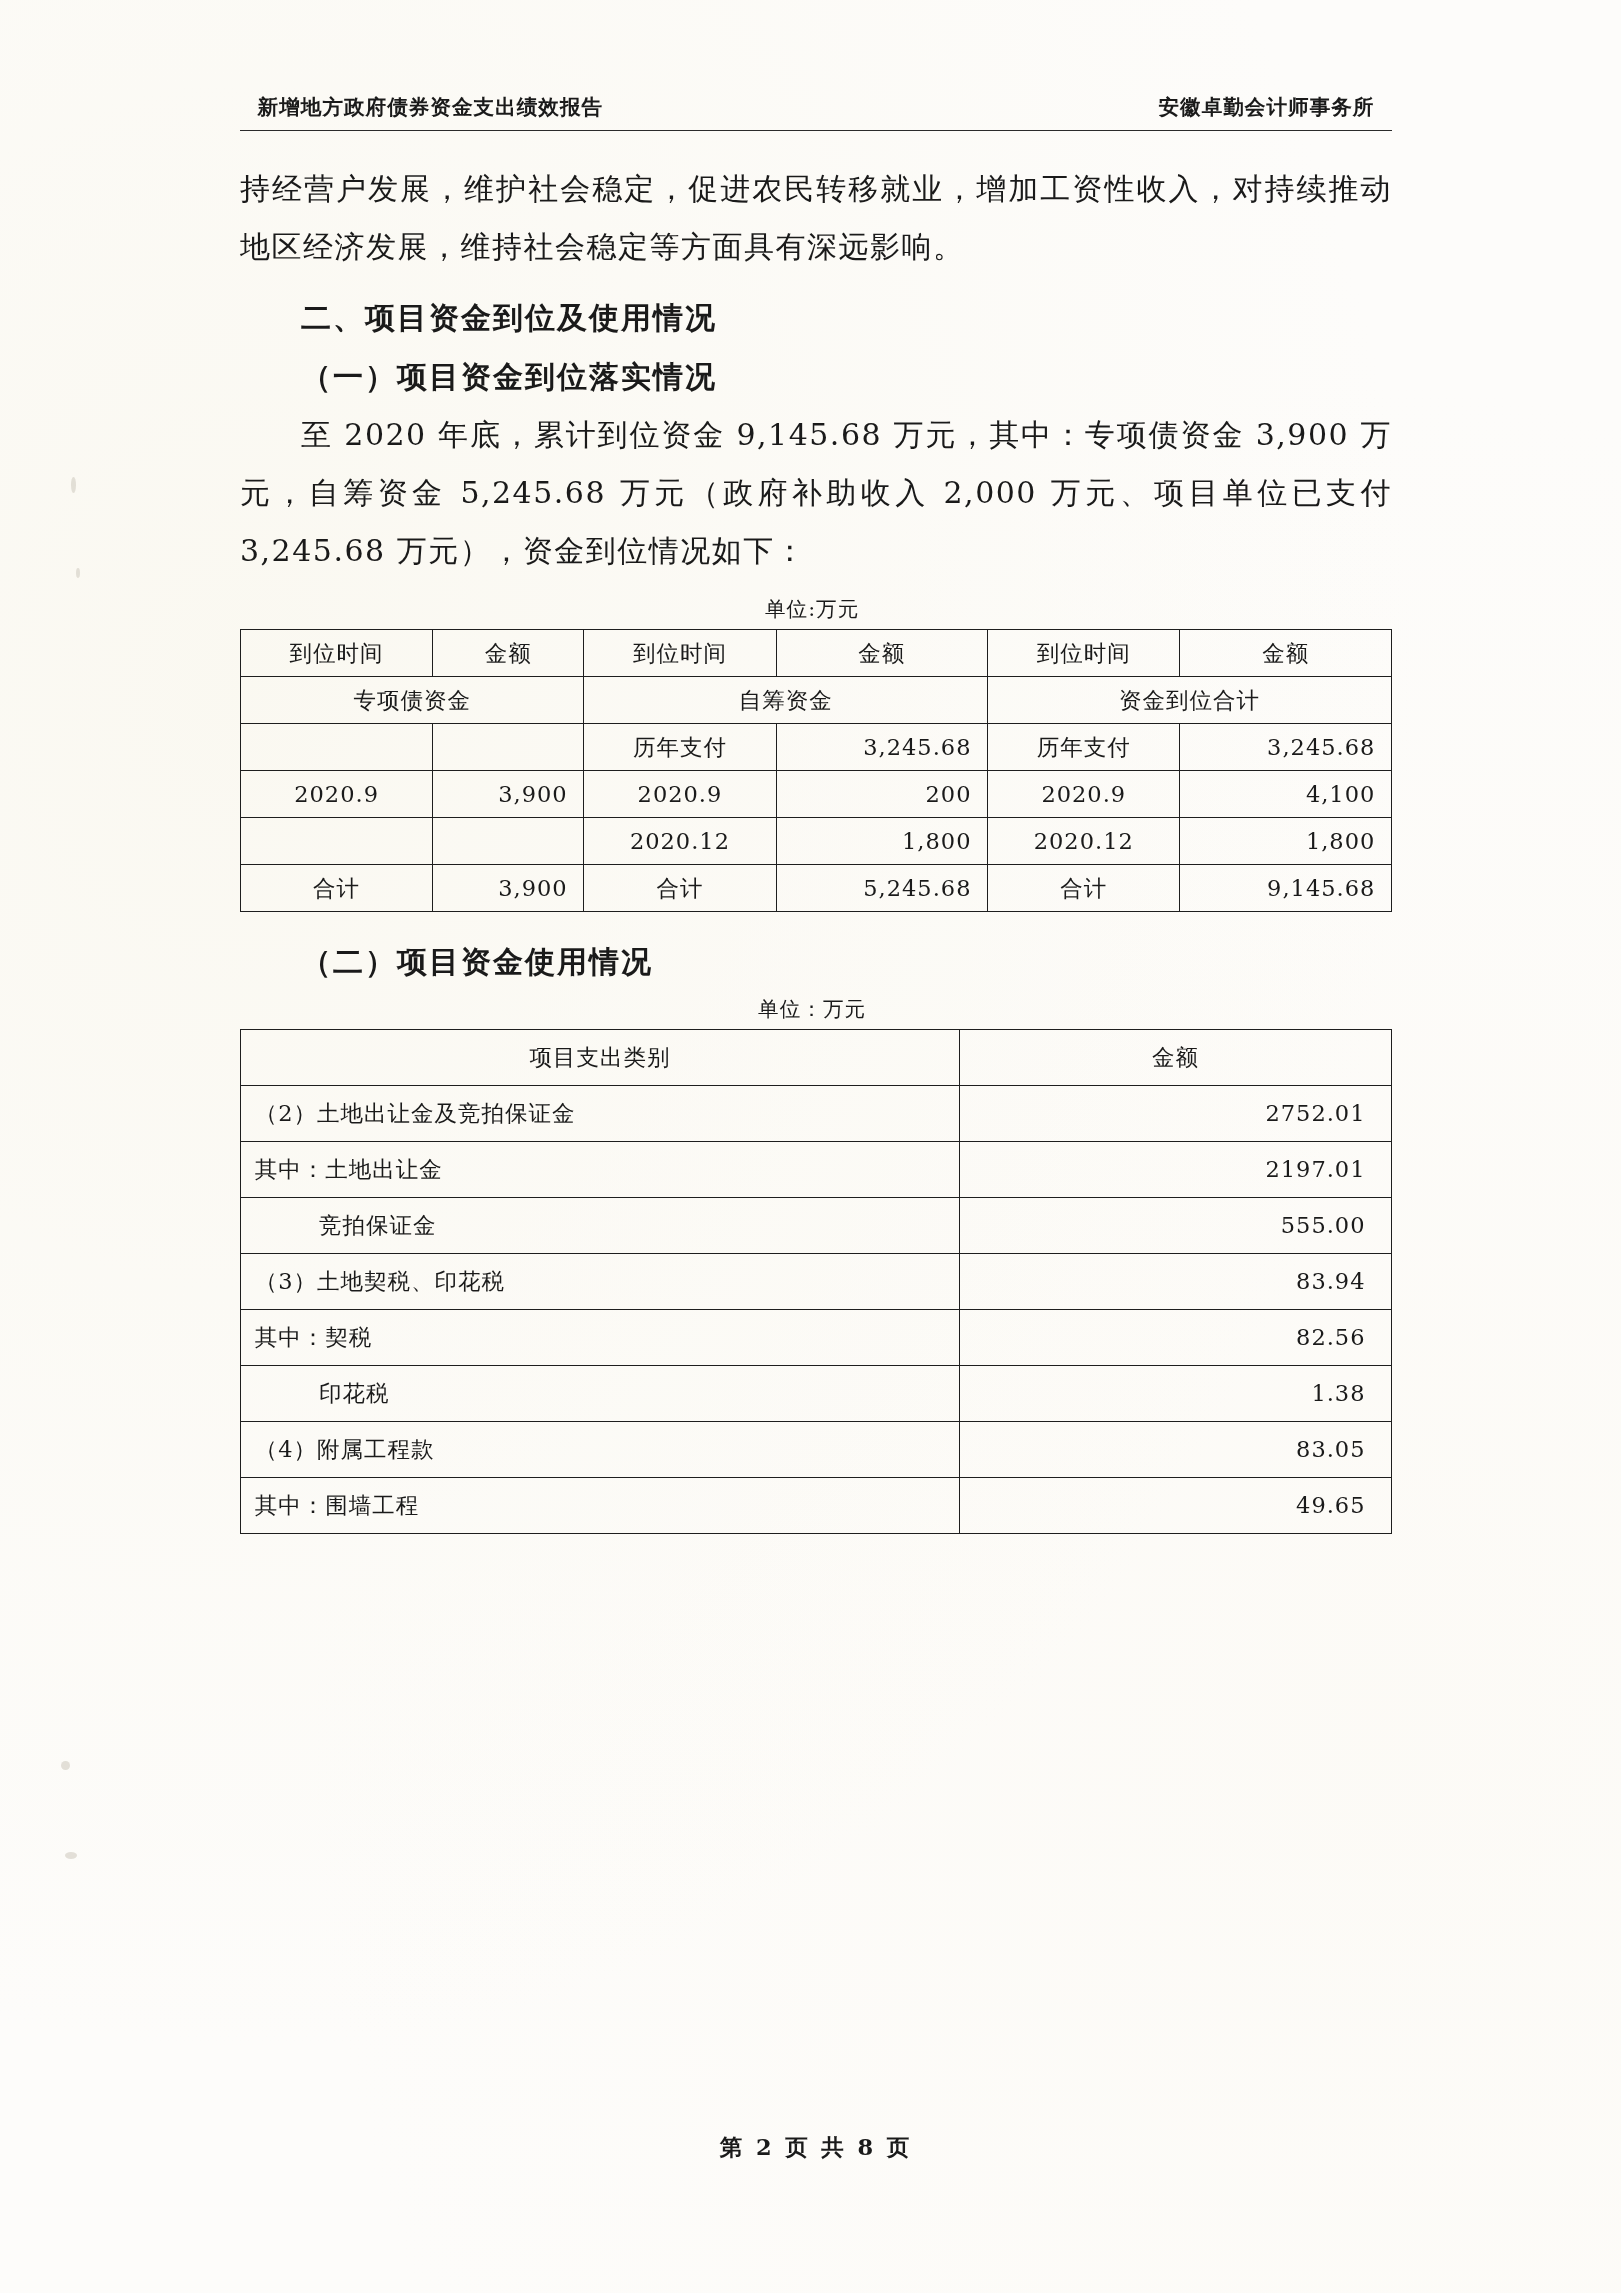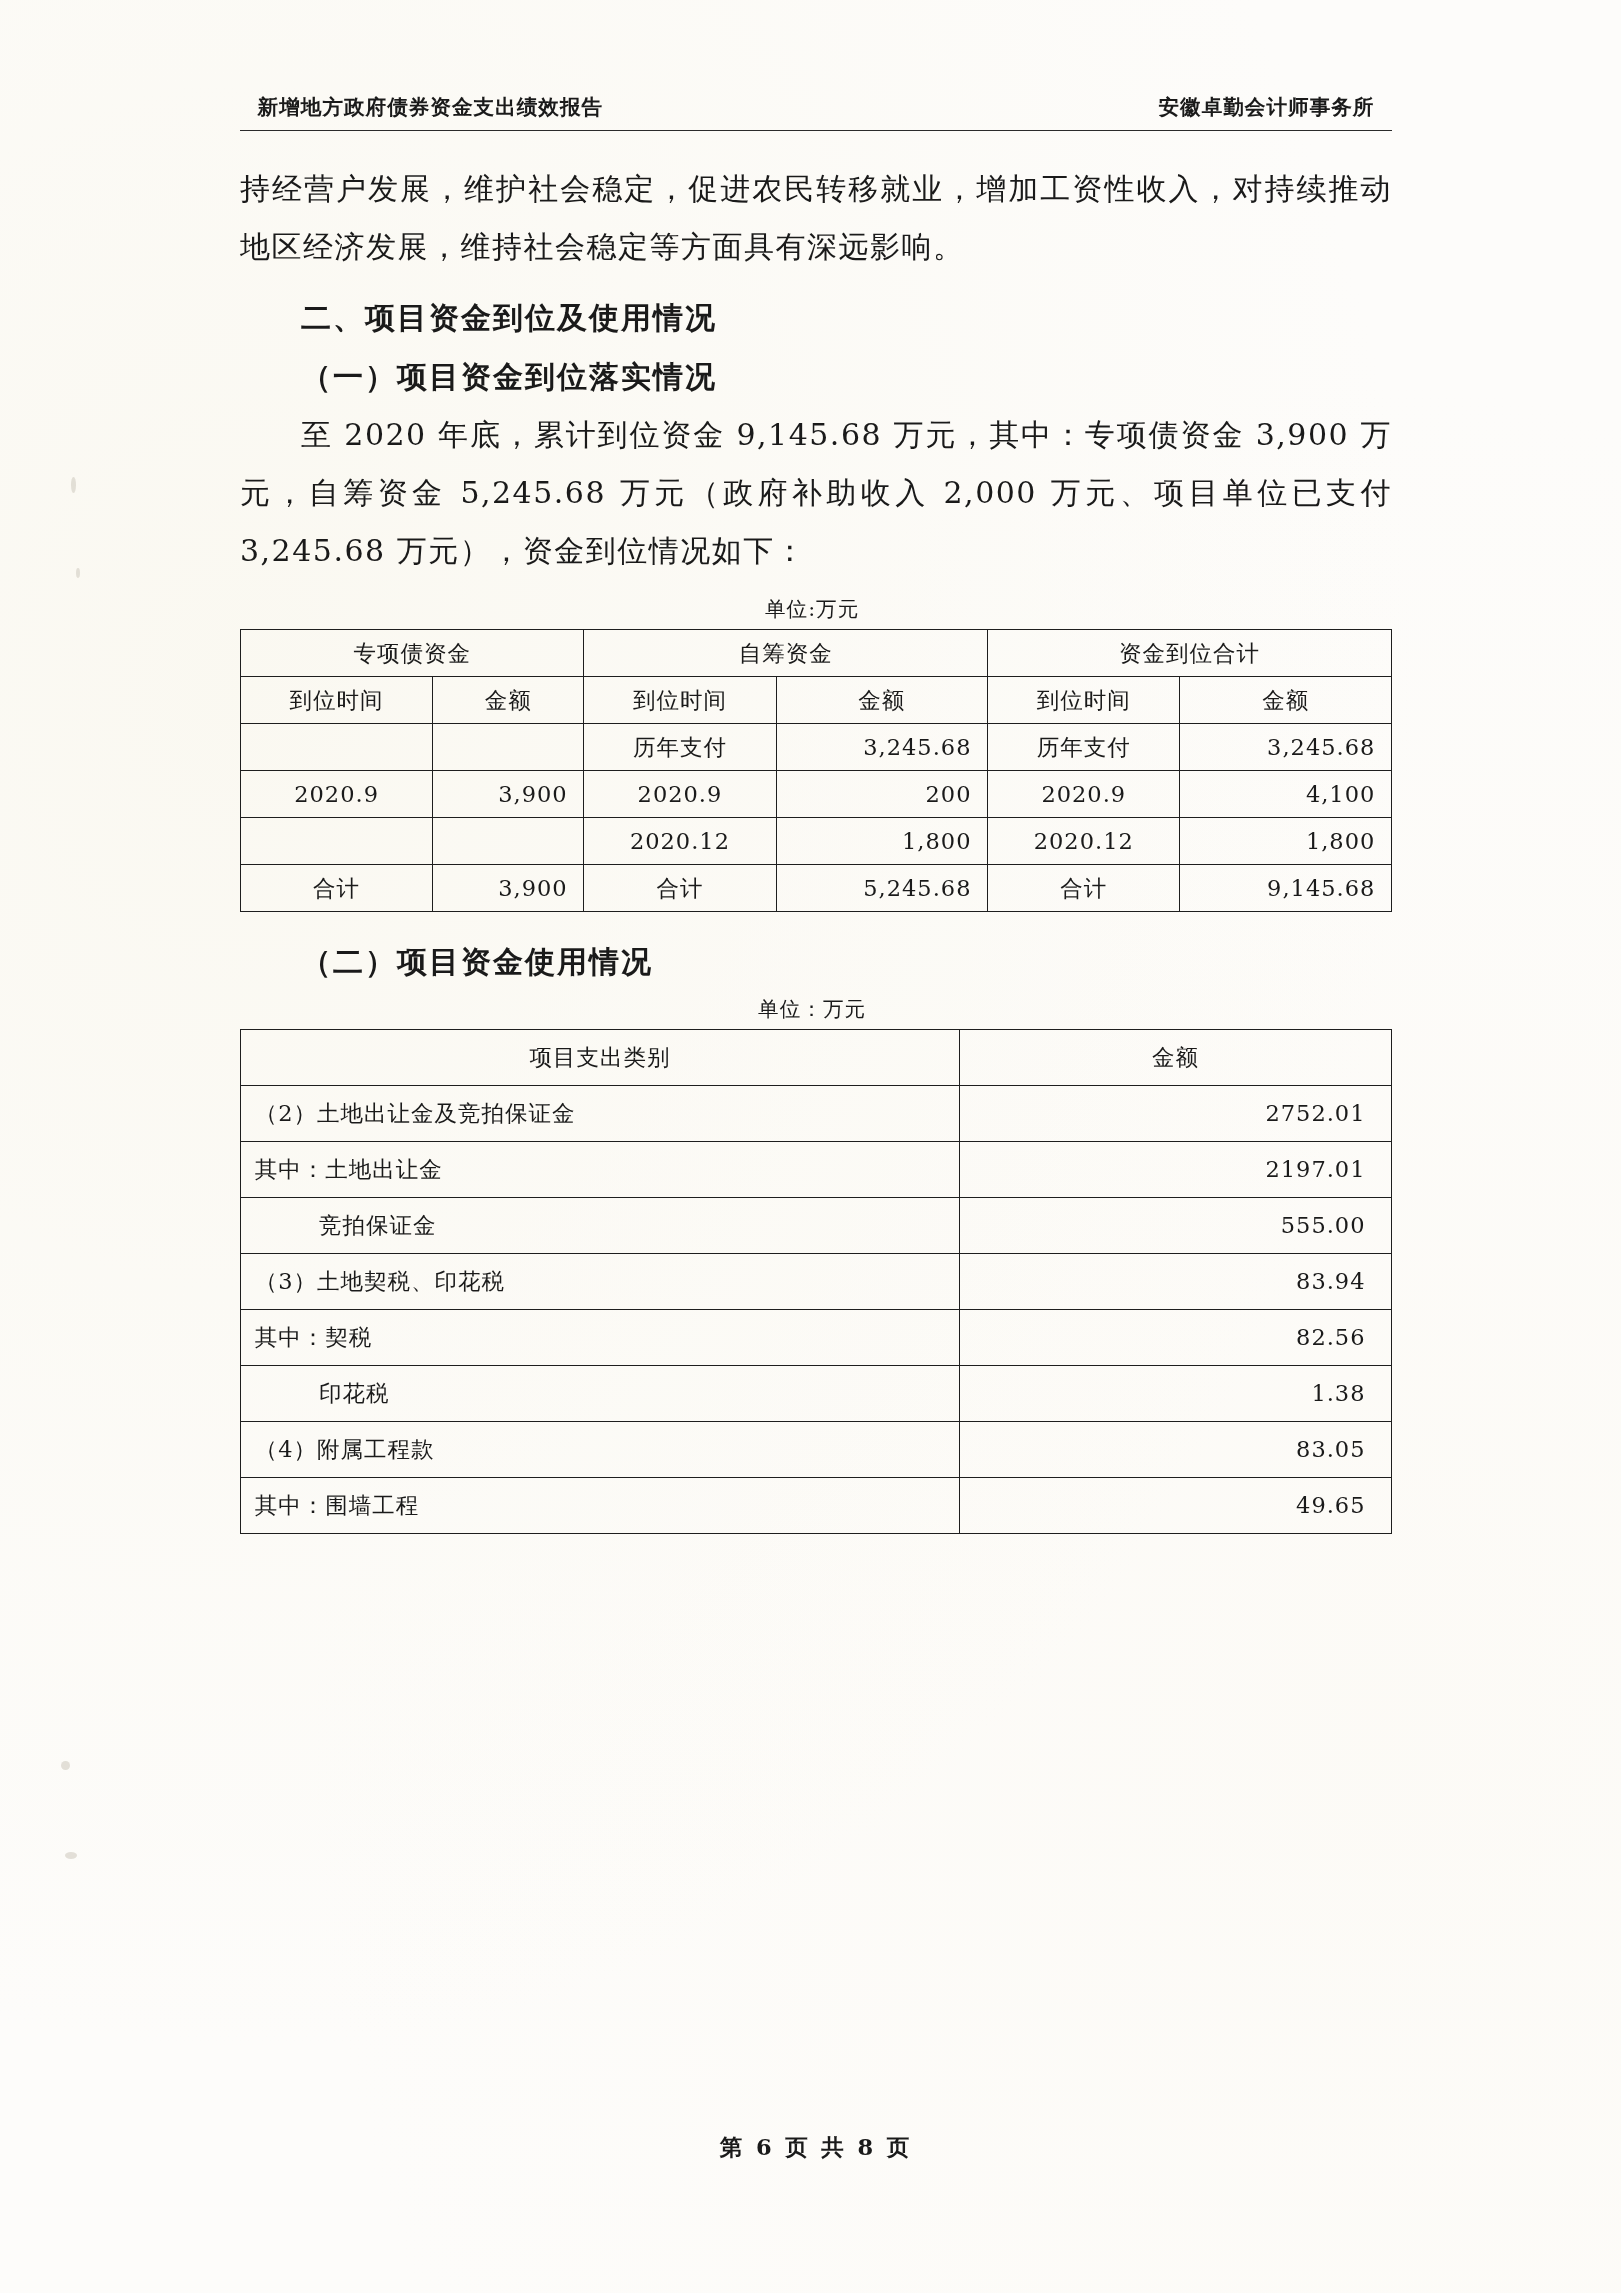--- a/index.html
+++ b/index.html
@@ -176,33 +176,33 @@
     <p class="heading">二、项目资金到位及使用情况</p>
     <p class="heading">（一）项目资金到位落实情况</p>
 
     <p class="para indent">至 2020 年底，累计到位资金 9,145.68 万元，其中：专项债资金 3,900 万元，自筹资金 5,245.68 万元（政府补助收入 2,000 万元、项目单位已支付 3,245.68 万元），资金到位情况如下：</p>
 
     <div class="unit-line">单位:万元</div>
 
     <table class="funds">
       <tbody>
         <tr>
-          <td class="ctr" colspan="2">专项债资金</td>
-          <td class="ctr" colspan="2">自筹资金</td>
-          <td class="ctr" colspan="2">资金到位合计</td>
-        </tr>
-        <tr>
           <td class="ctr" style="width:167px">到位时间</td>
           <td class="ctr" style="width:127px">金额</td>
           <td class="ctr" style="width:167px">到位时间</td>
           <td class="ctr" style="width:186px">金额</td>
           <td class="ctr" style="width:167px">到位时间</td>
           <td class="ctr" style="width:186px">金额</td>
         </tr>
         <tr>
+          <td class="ctr" colspan="2">专项债资金</td>
+          <td class="ctr" colspan="2">自筹资金</td>
+          <td class="ctr" colspan="2">资金到位合计</td>
+        </tr>
+        <tr>
           <td class="ctr"></td>
           <td class="rgt"></td>
           <td class="ctr">历年支付</td>
           <td class="rgt">3,245.68</td>
           <td class="ctr">历年支付</td>
           <td class="rgt">3,245.68</td>
         </tr>
         <tr>
           <td class="ctr">2020.9</td>
           <td class="rgt">3,900</td>
@@ -276,16 +276,16 @@
         <tr>
           <td class="c1">其中：围墙工程</td>
           <td class="c2">49.65</td>
         </tr>
       </tbody>
     </table>
 
   </div>
 
   <div class="doc-footer">
-    <span>第 6 页 共 8 页</span>
+    <span>第 2 页 共 8 页</span>
   </div>
 </div>
 
 
 </body></html>

